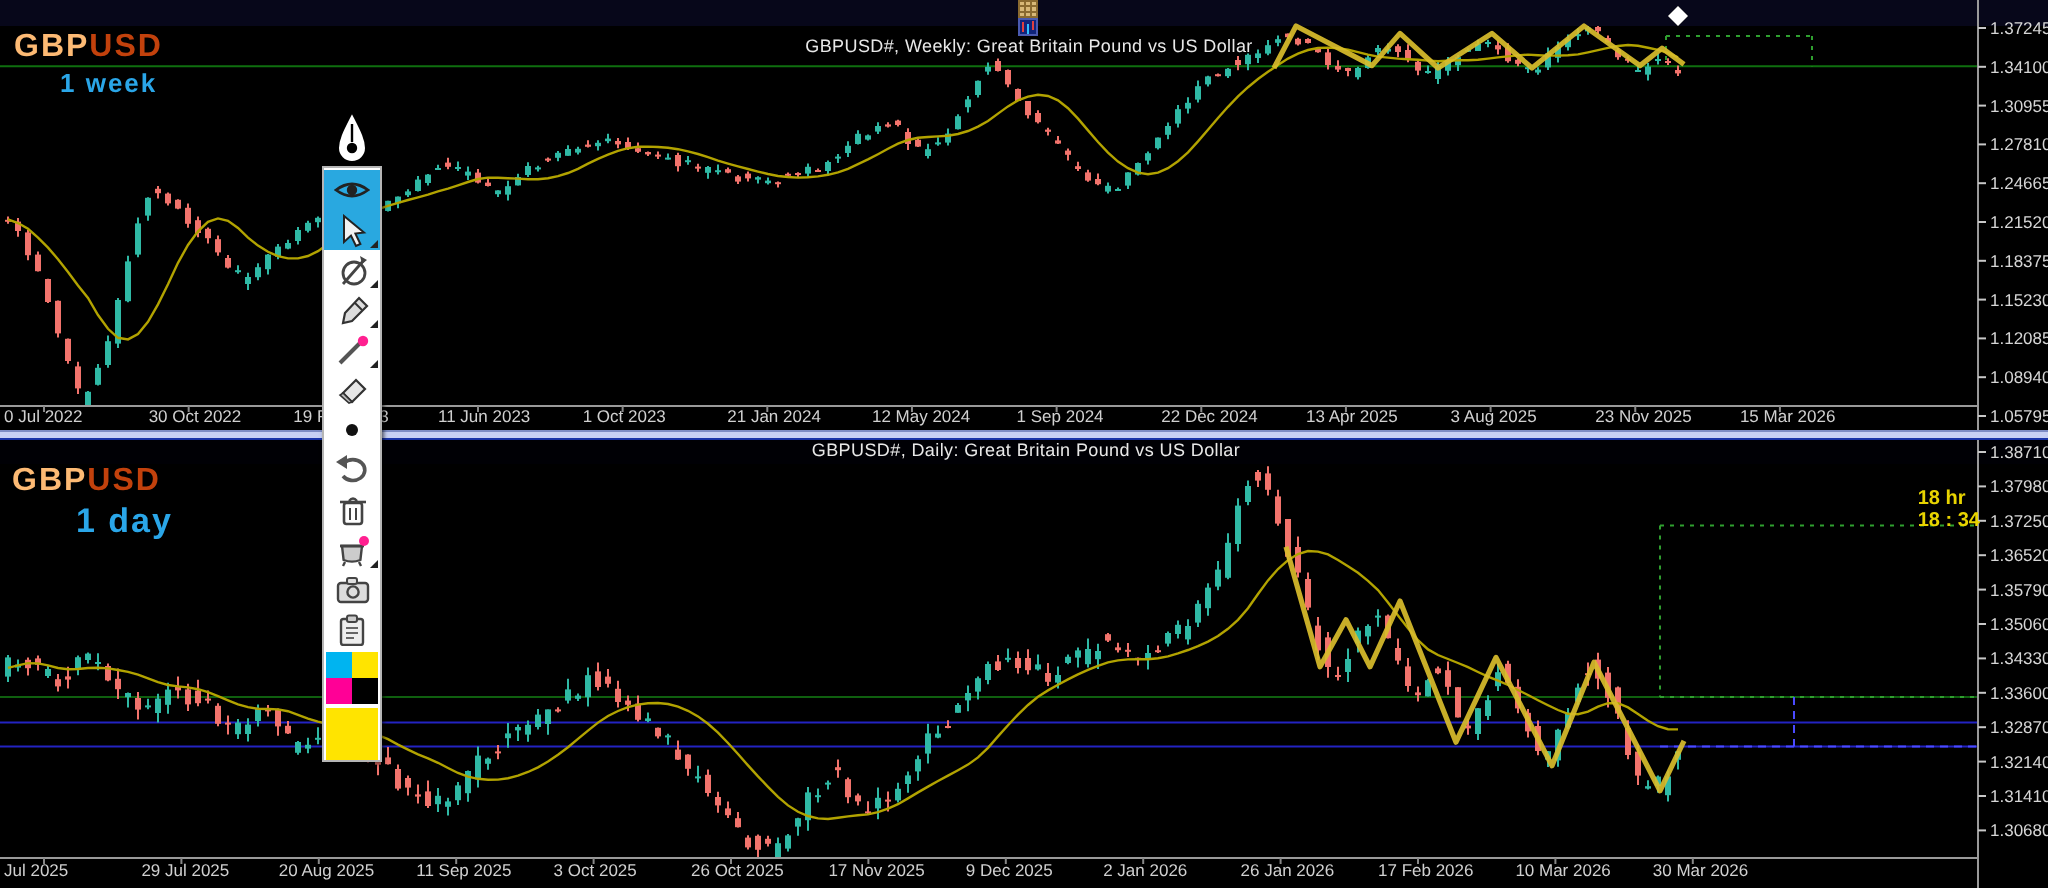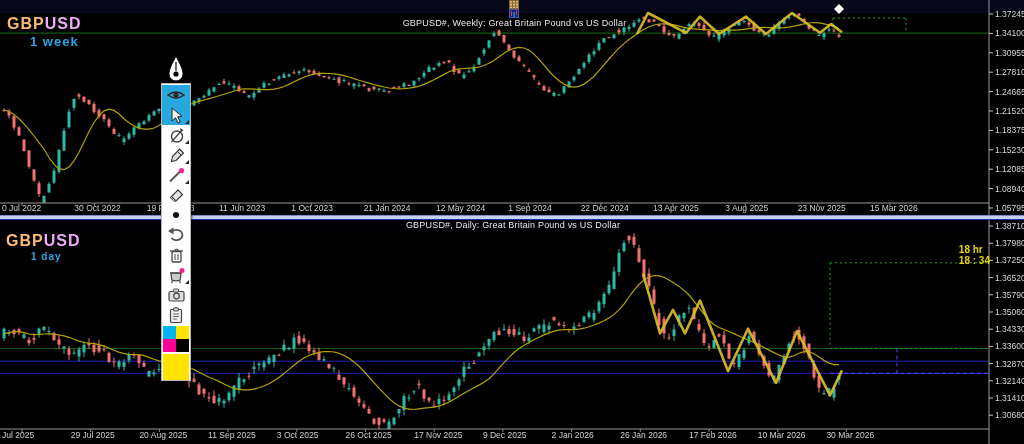--- a/index.html
+++ b/index.html
@@ -11,21 +11,21 @@
   #titlebar-weekly{top:0;height:13px;background:#07071a;}
   #titlebar-daily{top:220px;height:12px;background:#000005;}
   .tb-icon{width:10px;height:9px;margin-left:3px;display:inline-block;position:relative;}
   .tb-text{margin-left:5px;letter-spacing:.2px;}
   
   #separator{position:absolute;left:0;top:215px;width:1024px;height:5px;
              background:linear-gradient(#7d8cc4 0 1px,#c7d0f4 1px 4px,#1a34a8 4px 5px);}
   
   .wm{position:absolute;font-weight:bold;line-height:1;letter-spacing:1px;}
   .wm .base{color:#fdba74;}
-  .wm .quote{color:#f0abfc;}
+  .wm .quote{color:#c2410c;}
   .wm-tf{position:absolute;font-weight:bold;color:#2aa6e8;letter-spacing:1px;text-align:right;}
   
   #timer{position:absolute;right:34px;top:220px;text-align:left;color:#e8d400;
          font-size:10px;font-weight:bold;line-height:11px;margin-top:24px;}
   
   #charts-svg{position:absolute;left:0;top:0;}
   
   #pen-cursor{position:absolute;left:165px;top:56px;width:22px;height:27px;}
   #draw-toolbar{position:absolute;left:161px;top:83px;width:30px;height:298px;
                 background:#fff;border:1px solid #b5b5b5;box-sizing:border-box;
@@ -862,21 +862,21 @@
 
   <div id="separator"></div>
 
   <div class="wm" style="left:7px;top:16px;font-size:16px">
     <span class="base">GBP</span><span class="quote">USD</span>
   </div>
   <div class="wm-tf" style="left:30px;top:34px;font-size:13px">1 week</div>
   <div class="wm" style="left:6px;top:233px;font-size:16px">
     <span class="base">GBP</span><span class="quote">USD</span>
   </div>
-  <div class="wm-tf" style="left:31px;top:251px;font-size:10px">1 day</div>
+  <div class="wm-tf" style="left:38px;top:251px;font-size:17px">1 day</div>
 
   <div id="timer">
     <div>18 hr</div>
     <div>18 : 34</div>
   </div>
 
   <div id="mouse-diamond">
     <svg width="12" height="10">
         <polygon points="6,0 11,5 6,10 1,5" fill="#fff" stroke="#888" stroke-width="0.5"></polygon>
       </svg>

